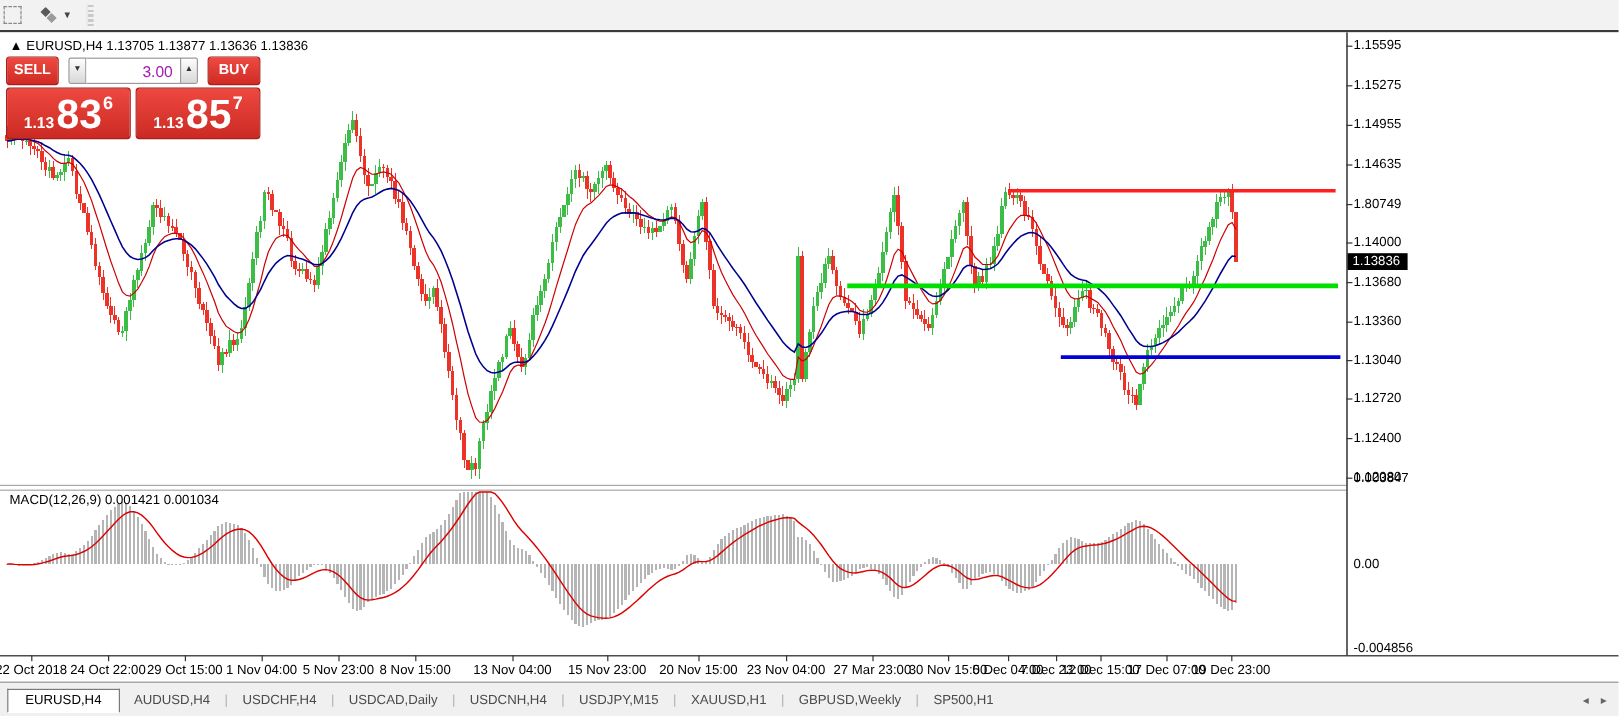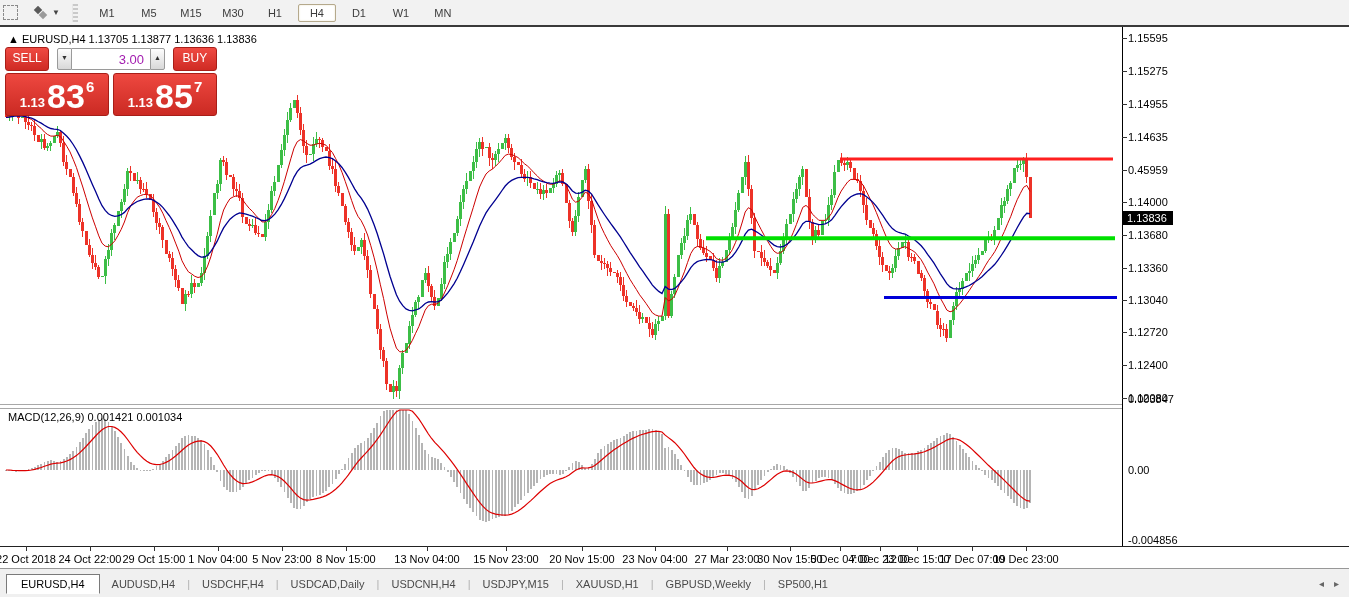--- a/index.html
+++ b/index.html
@@ -16,21 +16,21 @@
   
   #chart-region{position:absolute;left:0;top:27px;width:1349px;height:570px;background:#fff;}
   #symbol-title{position:absolute;left:8px;top:6px;font-size:11px;color:#000;}
   #symbol-title b{font-weight:normal;}
   .vline-axis{position:absolute;left:1122px;top:0;width:1px;height:519px;background:#000;}
   .pane-sep{position:absolute;left:0;top:377px;width:1122px;height:3px;border-top:1px solid #a8a8a8;border-bottom:1px solid #a8a8a8;background:#fff;}
   .axis-bottom-line{position:absolute;left:0;top:519px;width:1349px;height:1px;background:#222;}
   
   #quote-panel{position:absolute;left:5px;top:20px;width:212px;}
   .qp-row1{display:flex;align-items:center;height:24px;}
-  .rbtn{background:linear-gradient(180deg,#ef4a42,#cf2b24);border:1px solid #a81e18;color:#fff;font-size:12px;border-radius:3px;height:22px;line-height:20px;text-align:center;cursor:pointer;}
+  .rbtn{background:linear-gradient(180deg,#ef4a42,#cf2b24);border:1px solid #a81e18;color:#fff;font-size:12px;border-radius:3px;height:22px;line-height:20px;text-align:center;cursor:pointer;font-weight:bold;}
   #sell-btn{width:46px;}
   #buy-btn{width:46px;margin-left:6px;}
   .spin{width:14px;height:20px;background:linear-gradient(180deg,#fdfdfd,#d8d8d8);border:1px solid #9a9a9a;font-size:7px;color:#333;text-align:center;line-height:18px;cursor:pointer;}
   .spin.left{margin-left:8px;border-radius:2px 0 0 2px;}
   .spin.right{border-radius:0 2px 2px 0;margin-right:2px;}
   #vol-box{width:72px;height:20px;border:1px solid #9a9a9a;border-left:none;border-right:none;font-size:13px;text-align:right;padding:0 6px 0 0;color:#a21caf;background:#fff;font-family:"Liberation Sans",sans-serif;}
   .qp-row2{display:flex;margin-top:2px;}
   .price-tile{position:relative;width:103px;height:41px;background:linear-gradient(180deg,#ee4840,#cb2a23);border:1px solid #a81e18;border-radius:3px;color:#fff;display:flex;align-items:flex-end;justify-content:center;cursor:pointer;}
   .price-tile + .price-tile{margin-left:4px;}
   .pt-small{font-size:13px;font-weight:bold;margin:0 2px 5px 0;}
@@ -61,31 +61,20 @@
   <div id="toolbar">
     <span class="sel-icon"></span>
     <span class="tile-icon">
       <svg width="16" height="14" style="position:static">
         <rect x="3" y="1" width="6" height="6" transform="rotate(45 6 4)" fill="#5a5a5a"></rect>
         <rect x="8" y="6" width="6" height="6" transform="rotate(45 11 9)" fill="#9a9a9a"></rect>
       </svg>
       <span class="caret">▼</span>
     </span>
     <span class="grip"></span>
-    <div id="tf-buttons" style="display: flex;">
-        <div class="tfbtn">M1</div>
-        <div class="tfbtn">M5</div>
-        <div class="tfbtn">M15</div>
-        <div class="tfbtn">M30</div>
-        <div class="tfbtn">H1</div>
-        <div class="tfbtn active">H4</div>
-        <div class="tfbtn">D1</div>
-        <div class="tfbtn">W1</div>
-        <div class="tfbtn">MN</div>
-      </div>
   </div>
   <div id="top-strip"></div>
 
   <div id="chart-region">
     <div id="symbol-title">
       <span>▲</span>
       <b>EURUSD,H4</b>
       <span>1.13705</span>
       <span>1.13877</span>
       <span>1.13636</span>
@@ -1105,21 +1094,21 @@
       </div>
     </div>
   <div class="pricelab" style="top: 11px;">1.15595</div>
       <div class="pricetick" style="top: 11px;"></div>
       <div class="pricelab" style="top: 44px;">1.15275</div>
       <div class="pricetick" style="top: 44px;"></div>
       <div class="pricelab" style="top: 77px;">1.14955</div>
       <div class="pricetick" style="top: 77px;"></div>
       <div class="pricelab" style="top: 110px;">1.14635</div>
       <div class="pricetick" style="top: 110px;"></div>
-      <div class="pricelab" style="top: 143px;">0.45959</div>
+      <div class="pricelab" style="top: 143px;">1.80749</div>
       <div class="pricetick" style="top: 143px;"></div>
       <div class="pricelab" style="top: 175px;">1.14000</div>
       <div class="pricetick" style="top: 175px;"></div>
       <div class="pricelab" style="top: 208px;">1.13680</div>
       <div class="pricetick" style="top: 208px;"></div>
       <div class="pricelab" style="top: 241px;">1.13360</div>
       <div class="pricetick" style="top: 241px;"></div>
       <div class="pricelab" style="top: 273px;">1.13040</div>
       <div class="pricetick" style="top: 273px;"></div>
       <div class="pricelab" style="top: 305px;">1.12720</div>

